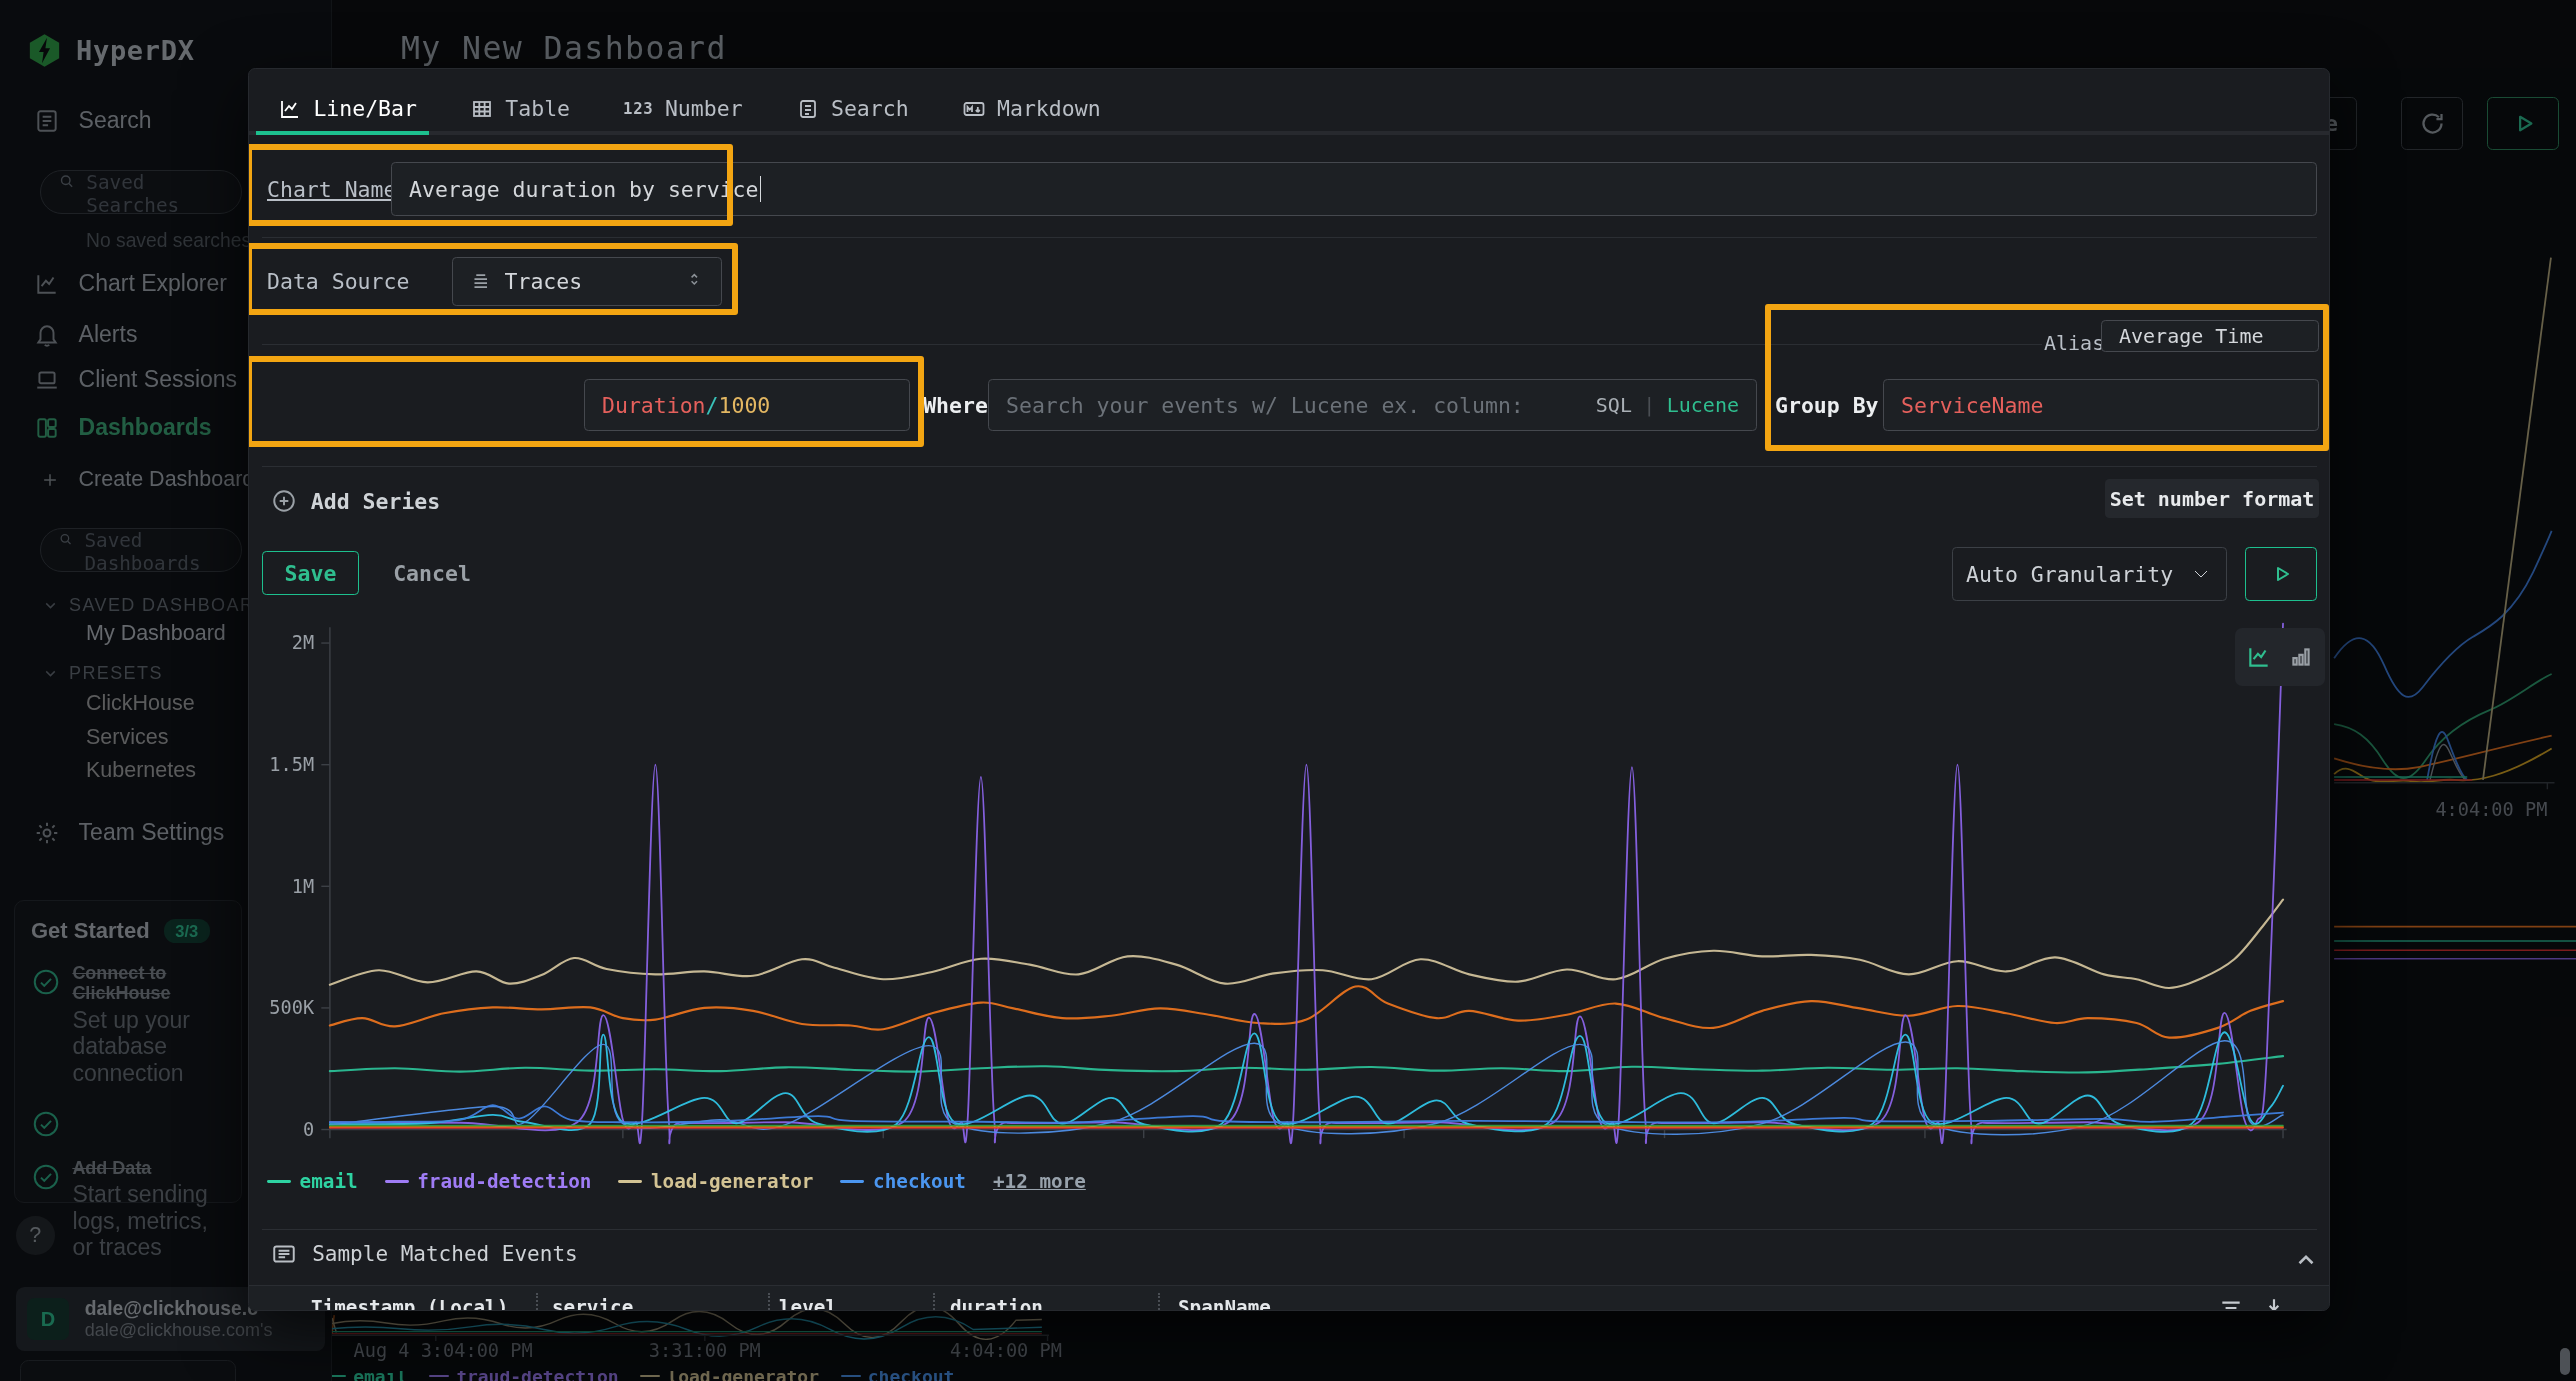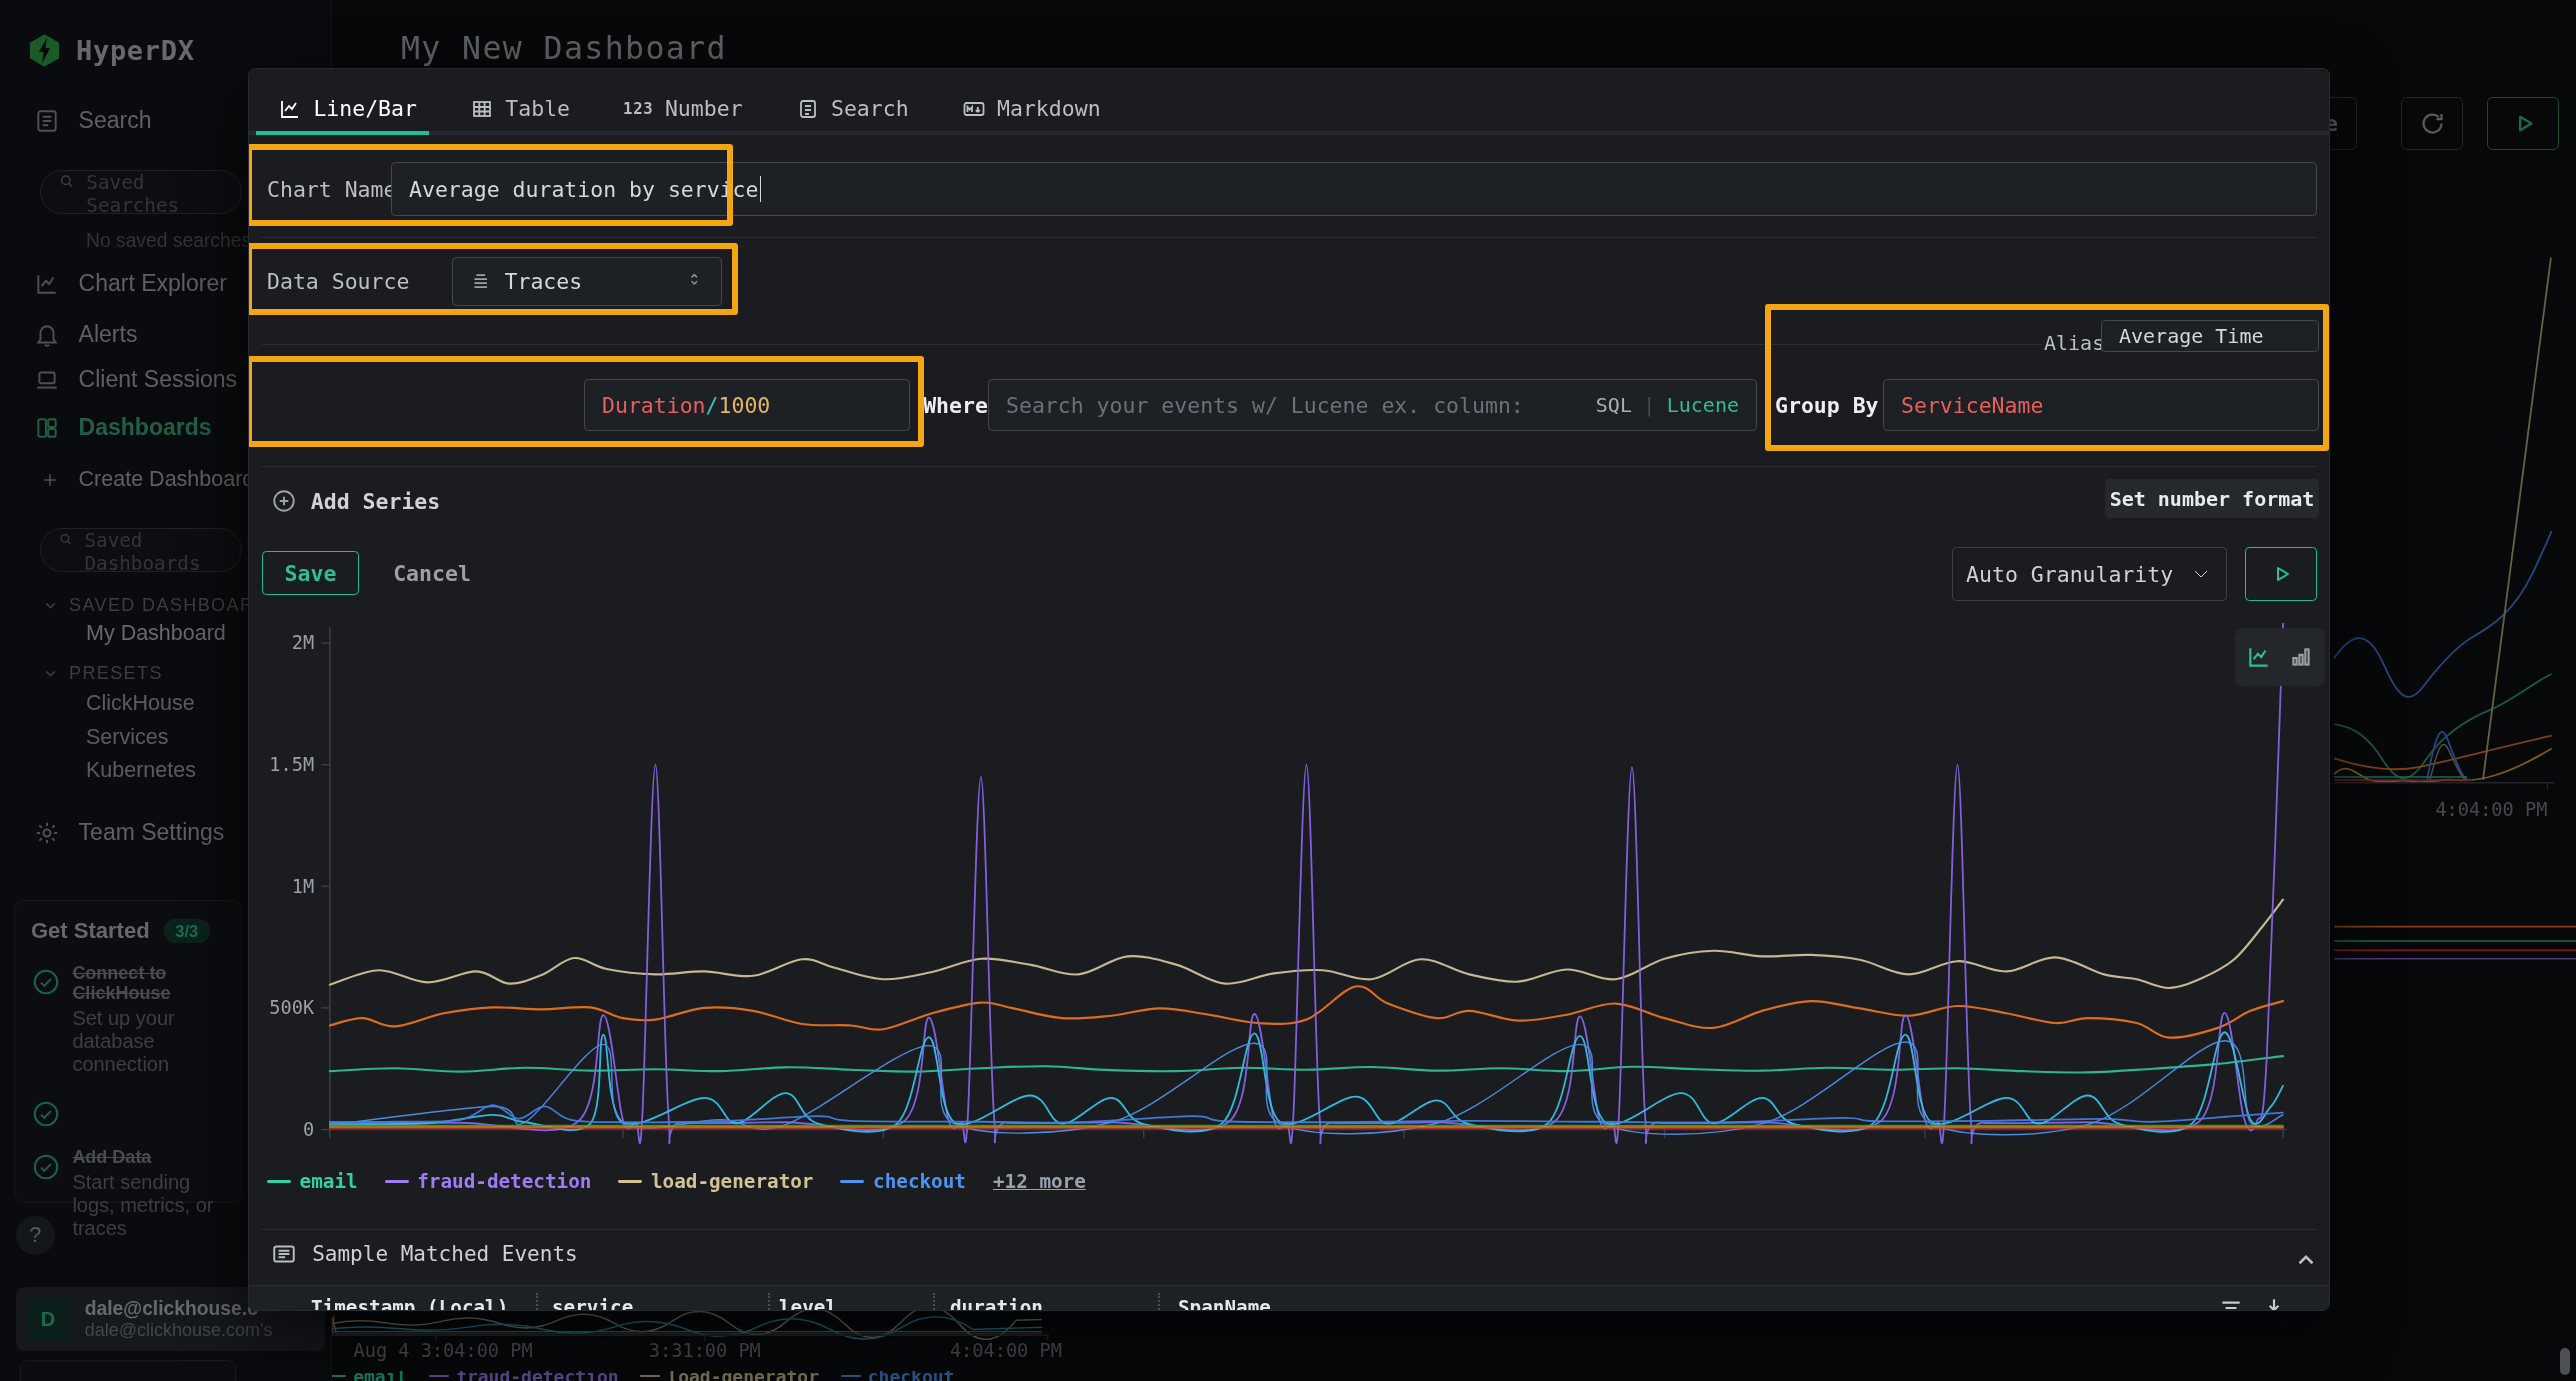--- a/index.html
+++ b/index.html
@@ -34,21 +34,21 @@
   .gs-card { position:absolute; left:14.3px; top:900px; width:228px; height:303px;
              background:#131518; border:1.4px solid #26292e; border-radius:10px; padding:17px 15.7px;
              font-family:"Liberation Sans", sans-serif; }
   .gs-title-row { display:flex; align-items:center; gap:14.3px; margin-bottom:18.6px; }
   .gs-title { font-size:22px; font-weight:bold; color:#b4b9bf; }
   .gs-badge { background:#123d30; color:#2fbe8f; font-size:16.5px; font-weight:bold;
               padding:2.9px 11.4px; border-radius:11.4px; }
   .gs-item { display:flex; gap:11.4px; margin-bottom:18.6px; }
   .gs-item svg { width:30px; height:30px; flex:0 0 30px; margin-top:4.3px; }
   .gs-item-title { font-size:18px; font-weight:bold; color:#81878e; text-decoration:line-through; line-height:1.15; }
-  .gs-item-sub { font-size:20px; color:#6a7077; line-height:1.15; margin-top:2.9px; }
+  .gs-item-sub { font-size:23px; color:#6a7077; line-height:1.15; margin-top:2.9px; }
   .help-bubble { position:absolute; left:15.7px; top:1216px; width:39px; height:39px; border-radius:50%;
                  background:#24272b; color:#9aa0a6; font-size:21.5px; display:flex; align-items:center;
                  justify-content:center; font-family:"Liberation Sans", sans-serif; }
   .user-card { position:absolute; left:15.7px; top:1287px; width:309px; height:64px; background:#26292e;
                border-radius:8.6px; display:flex; align-items:center; gap:15.7px; padding:0 11.4px; overflow:hidden;
                font-family:"Liberation Sans", sans-serif; }
   .avatar { width:42px; height:42px; border-radius:7.2px; background:#15352c; color:#2dbd8c;
             font-weight:bold; font-size:20px; display:flex; align-items:center; justify-content:center; }
   .user-email { font-size:19.3px; font-weight:bold; color:#b9bec4; white-space:nowrap; }
   .user-org { font-size:18px; color:#787e85; white-space:nowrap; }
@@ -399,21 +399,21 @@
         <svg viewBox="0 0 24 24">
             <rect x="2.5" y="6" width="19" height="12" rx="2"></rect>
             <path d="M5.5 15v-5l2.3 2.7L10 10v5M15.8 10v5M15.8 15l-2-2M15.8 15l2-2"></path>
           </svg>
         <span>Markdown</span>
       </div>
     </div>
     <div class="tab-line"></div>
     <div class="tab-line-active"></div>
 
-    <div class="m-abs flabel" style="left:18px;top:93px;height:54px;">Chart Name</div>
+    <div class="m-abs flabel" style="left:18px;top:93px;height:54px;text-decoration:underline;">Chart Name</div>
     <div class="m-abs input-box" style="left:142px;top:93px;right:12px;height:54px;">
       <span>Average duration by service</span>
         <span class="cursor"></span>
     </div>
     <div class="divider" style="left:13px;right:12px;top:168px;"></div>
 
     <div class="m-abs flabel" style="left:18px;top:188px;height:49px;">Data Source</div>
     <div class="m-abs input-box" style="left:203px;top:188px;width:270px;height:49px;gap:13px;">
       <svg viewBox="0 0 24 24" style="width:21.5px;height:21.5px;stroke:#9aa0a6;fill:none;stroke-width:2;">
           <path d="M7 4.5h10M5 9h14M5 13.5h14M5 18h14"></path>

